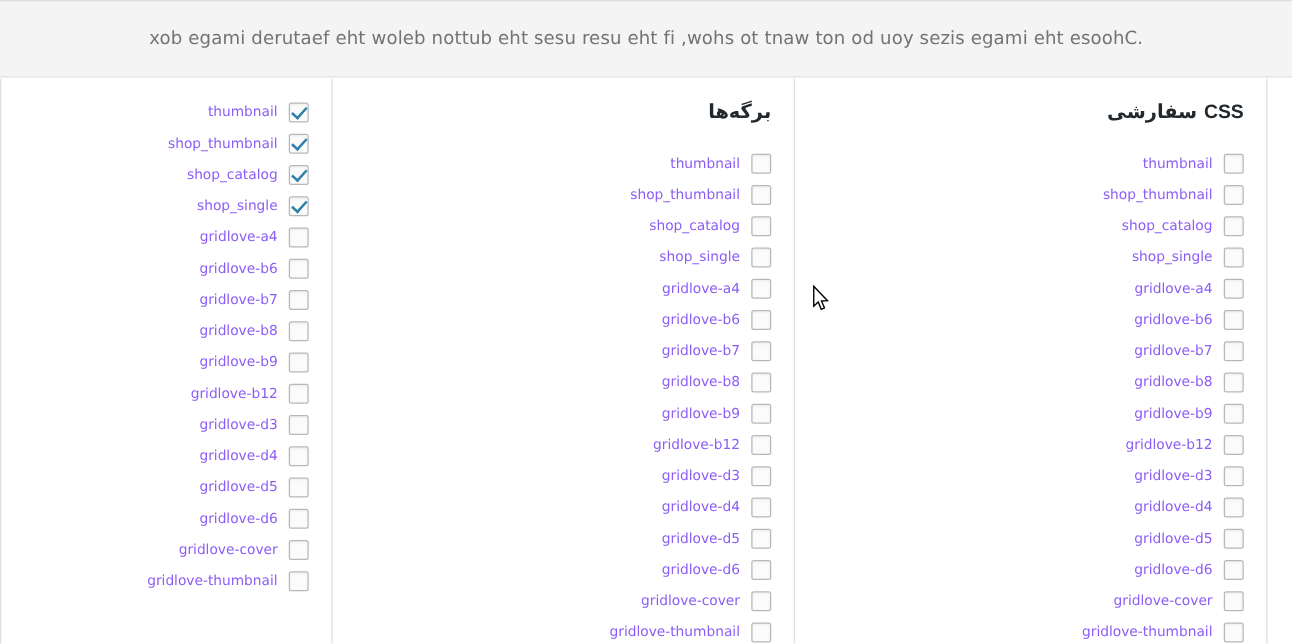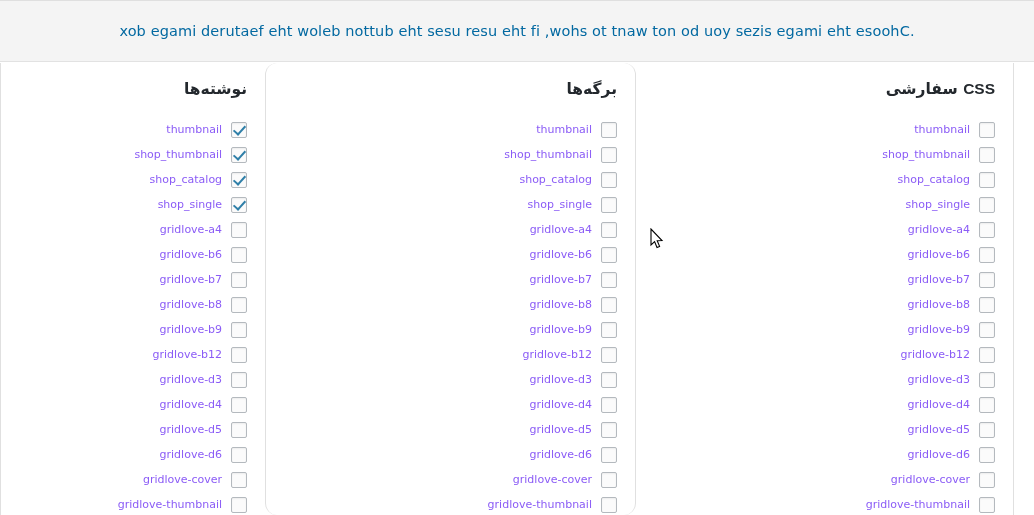--- a/index.html
+++ b/index.html
@@ -33,21 +33,21 @@
     border-top: 1px solid #dfdfdf;
     border-bottom: 1px solid #e2e2e2;
     display: flex;
     align-items: center;
     justify-content: center;
   }
   .desc-text {
     direction: rtl;
     unicode-bidi: bidi-override;
     font-size: 14.5px;
-    color: #0369a1;
+    color: #737373;
     line-height: 1.4;
     letter-spacing: 0.1px;
     white-space: nowrap;
   }
 
   
   .columns {
     position: absolute;
     top: 63px;
     left: 0;
@@ -62,21 +62,21 @@
   .panel {
     position: relative;
     background: #ffffff;
     border-left: 1px solid #e0e0e0;
     border-right: 1px solid #e0e0e0;
     padding: 14px 18px 0 18px;
     height: 452px;
     overflow: hidden;
   }
   .panel-1 { width: 270px; border-right: none; }
-  .panel-2 { width: 378px; margin-right: 17px; border-radius: 12px; }
+  .panel-2 { width: 378px; margin-right: 17px; }
   .panel-3 { width: 368px; margin-right: 20px; border-left: none; }
 
   .panel-title {
     direction: rtl;
     text-align: right;
     font-size: 15.5px;
     font-weight: bold;
     color: #23282d;
     margin: 2px 0 18px 0;
     line-height: 1.3;
@@ -149,23 +149,20 @@
 
 <div id="screen">
 
   <div class="desc-bar">
     <div class="desc-text">.Choose the image sizes you do not want to show, if the user uses the button below the featured image box</div>
   </div>
 
   <div class="columns">
 
     <div class="panel panel-1">
-      <div class="panel-title">
-        <span class="latin"></span><span>نوشته‌ها</span>
-      </div>
       <ul class="size-list">
         <li class="size-row">
             <span class="cb checked"></span>
             <span class="size-label">thumbnail</span>
           </li>
         <li class="size-row">
             <span class="cb checked"></span>
             <span class="size-label">shop_thumbnail</span>
           </li>
         <li class="size-row">

